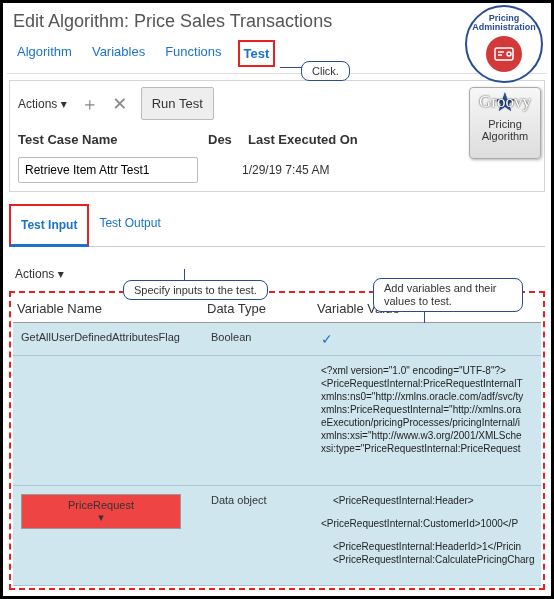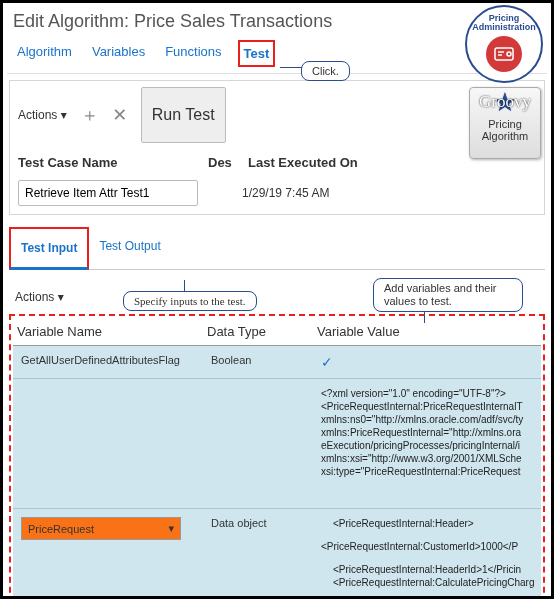--- a/index.html
+++ b/index.html
@@ -112,21 +112,21 @@
     z-index: 20;
   }
   .callout-click { top: 58px; left: 298px; }
   .callout-click::before {
     content: "";
     position: absolute;
     left: -22px; top: 5px;
     width: 22px; height: 1px;
     border-top: 1px solid #2a4d8f;
   }
-  .callout-inputs { top: 288px; left: 120px; font-family: Liberation Serif, serif; }
+  .callout-inputs { top: 277px; left: 120px; }
   .callout-inputs::before {
     content: "";
     position: absolute;
     left: 60px; top: -12px;
     width: 1px; height: 12px;
     border-left: 1px solid #2a4d8f;
   }
   .callout-values { top: 275px; left: 370px; width:150px; line-height:1.2; }
   .callout-values::after {
     content: "";
@@ -155,23 +155,23 @@
   .icon-btn {
     font-size: 18px;
     color: #888;
     cursor: pointer;
     width: 18px; text-align: center;
   }
   .run-btn {
     border: 1px solid #bbb;
     background: #eee;
     border-radius: 2px;
-    padding: 18px 10px;
-    cursor: pointer;
-    font-size: 16px;
+    padding: 8px 10px;
+    cursor: pointer;
+    font-size: 13px;
   }
   .tc-header {
     display: flex;
     padding: 6px 2px 8px 2px;
     font-weight: bold;
     font-size: 13px;
   }
   .tc-header .c1 { flex: 0 0 190px; }
   .tc-header .c2 { flex: 0 0 40px; }
   .tc-header .c3 { flex: 1; }
@@ -248,26 +248,27 @@
   }
   .var-row .col-vn, .var-row .col-dt, .var-row .col-vv {
     padding: 2px 4px;
   }
   .check {
     color: #1a73c9;
     font-size: 14px;
   }
   .select-box {
     border: 1px solid #999;
-    background: #f97316;
+    background: #ef4444;
     padding: 4px 6px;
     width: 160px;
     display: flex;
     justify-content: space-between;
     align-items: center;
+    flex-direction: column;
   }
   .xml {
     font-size: 10px;
     line-height: 1.3;
     color: #222;
     white-space: pre;
   }
   .xml .indent { padding-left: 12px; display:block; }
   .xml .blank { display:block; height:10px; }
 </style>

